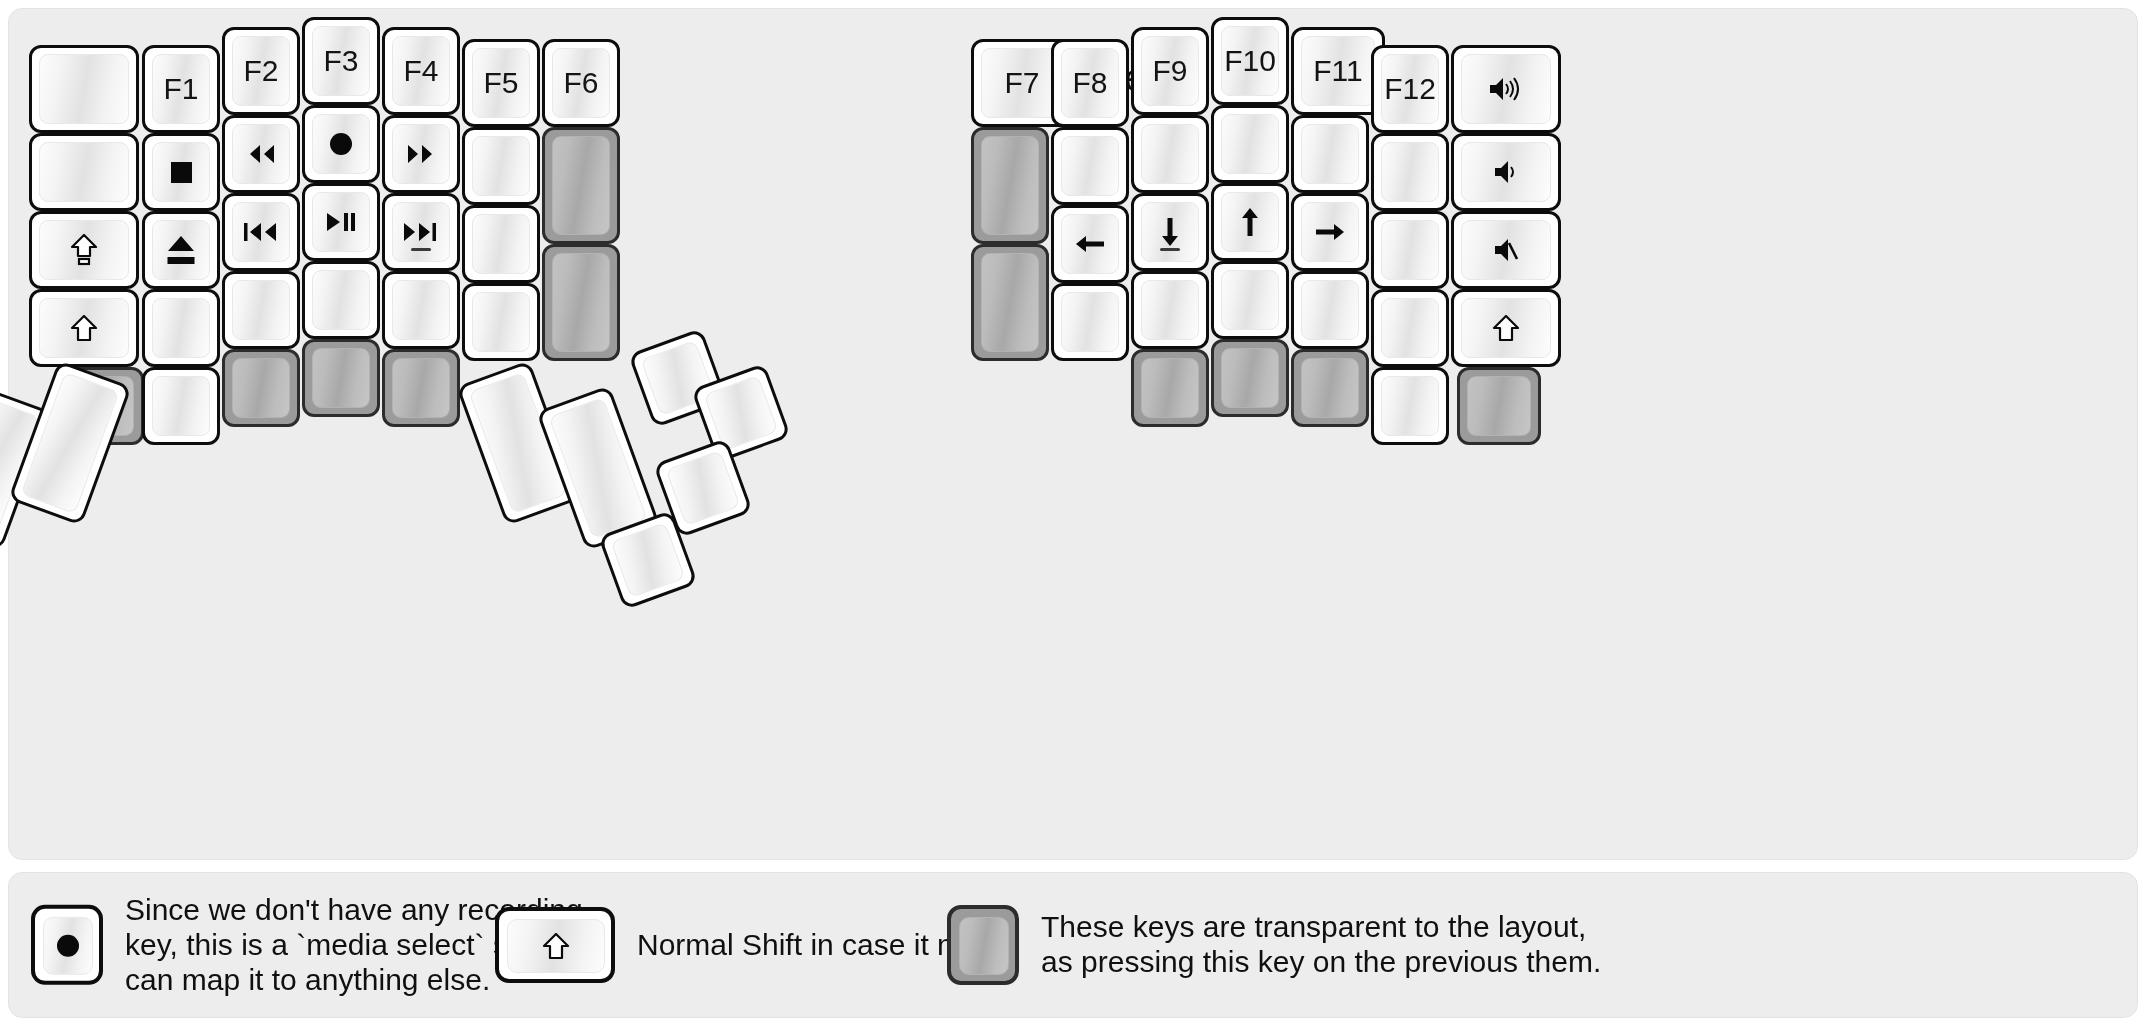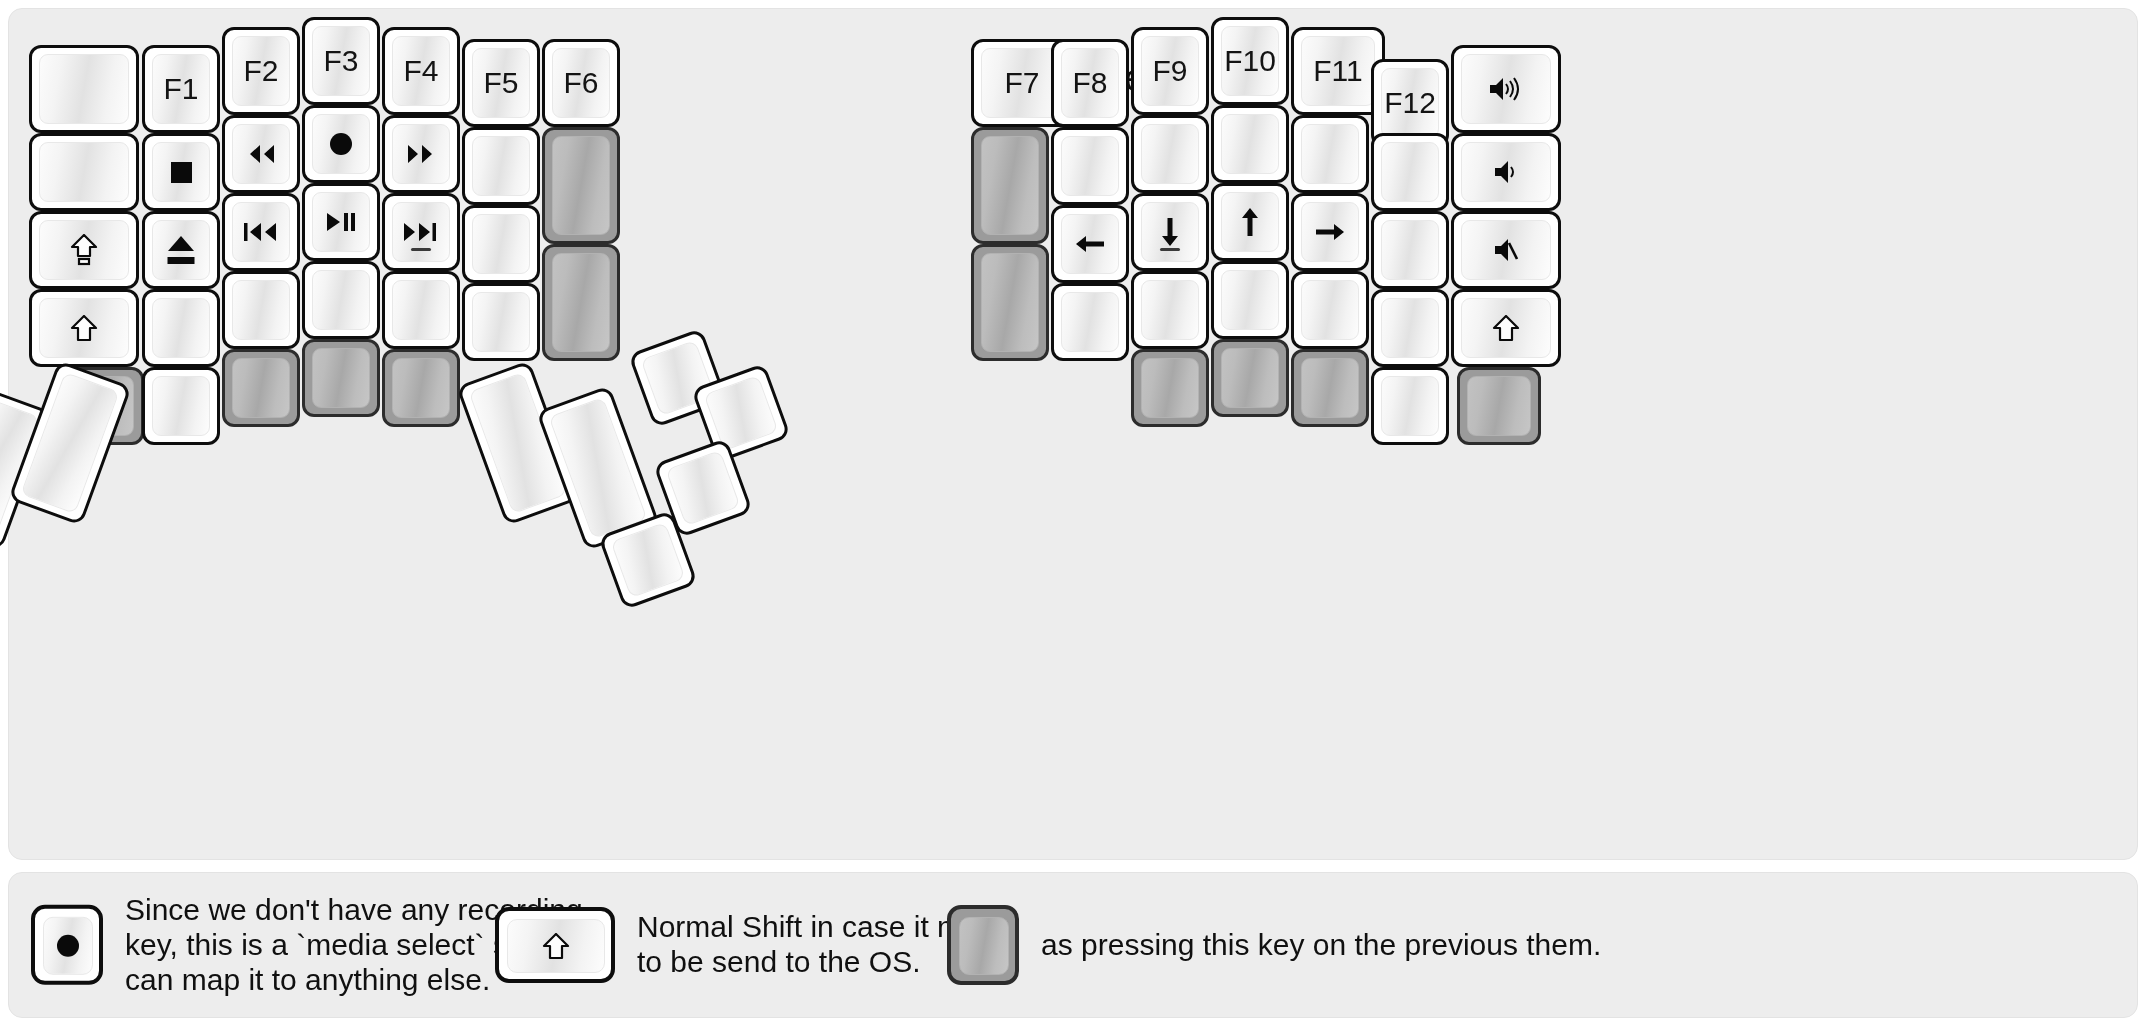--- a/index.html
+++ b/index.html
@@ -439,21 +439,21 @@
               </svg>
             </span>
           </div>
         </div>
         <div class="key" style="left: 1282px; top: 262px; width: 78px; height: 78px;">
           <div class="cap"></div>
         </div>
         <div class="key trans" style="left: 1282px; top: 340px; width: 78px; height: 78px;">
           <div class="cap"></div>
         </div>
-        <div class="key" style="left: 1362px; top: 50px; width: 78px; height: 88px; justify-content: center;">
+        <div class="key" style="left: 1362px; top: 36px; width: 78px; height: 88px; justify-content: center;">
           <div class="cap">
             <span class="legend-txt">F12</span>
           </div>
         </div>
         <div class="key" style="left: 1362px; top: 124px; width: 78px; height: 78px;">
           <div class="cap"></div>
         </div>
         <div class="key" style="left: 1362px; top: 202px; width: 78px; height: 78px;">
           <div class="cap"></div>
         </div>
@@ -534,26 +534,26 @@
           <div class="cap">
             <span>
               <svg class="ic" width="28" height="27" viewBox="0 0 28 27">
                 <path d="M14 1 L26 13 L20 13 L20 25 L8 25 L8 13 L2 13 Z" fill="#fdfdfd" stroke="#0a0a0a" stroke-width="2.2" stroke-linejoin="round"></path>
               </svg>
             </span>
           </div>
         </div>
         <div class="legend-text">
           <div>Normal Shift in case it needs</div>
-          <div>to be send to the OS.</div>
         </div>
       </div>
       <div class="legend-item" style="left: 938px; top: 50%; transform: translateY(-50%);">
         <div class="legend-key trans" style="width: 72px; height: 80px;">
           <div class="cap"></div>
         </div>
         <div class="legend-text">
+          <div>These keys are transparent to the layout,</div>
           <div>as pressing this key on the previous them.</div>
         </div>
       </div>
     </div>
 
 </div>
 
 </body></html>

